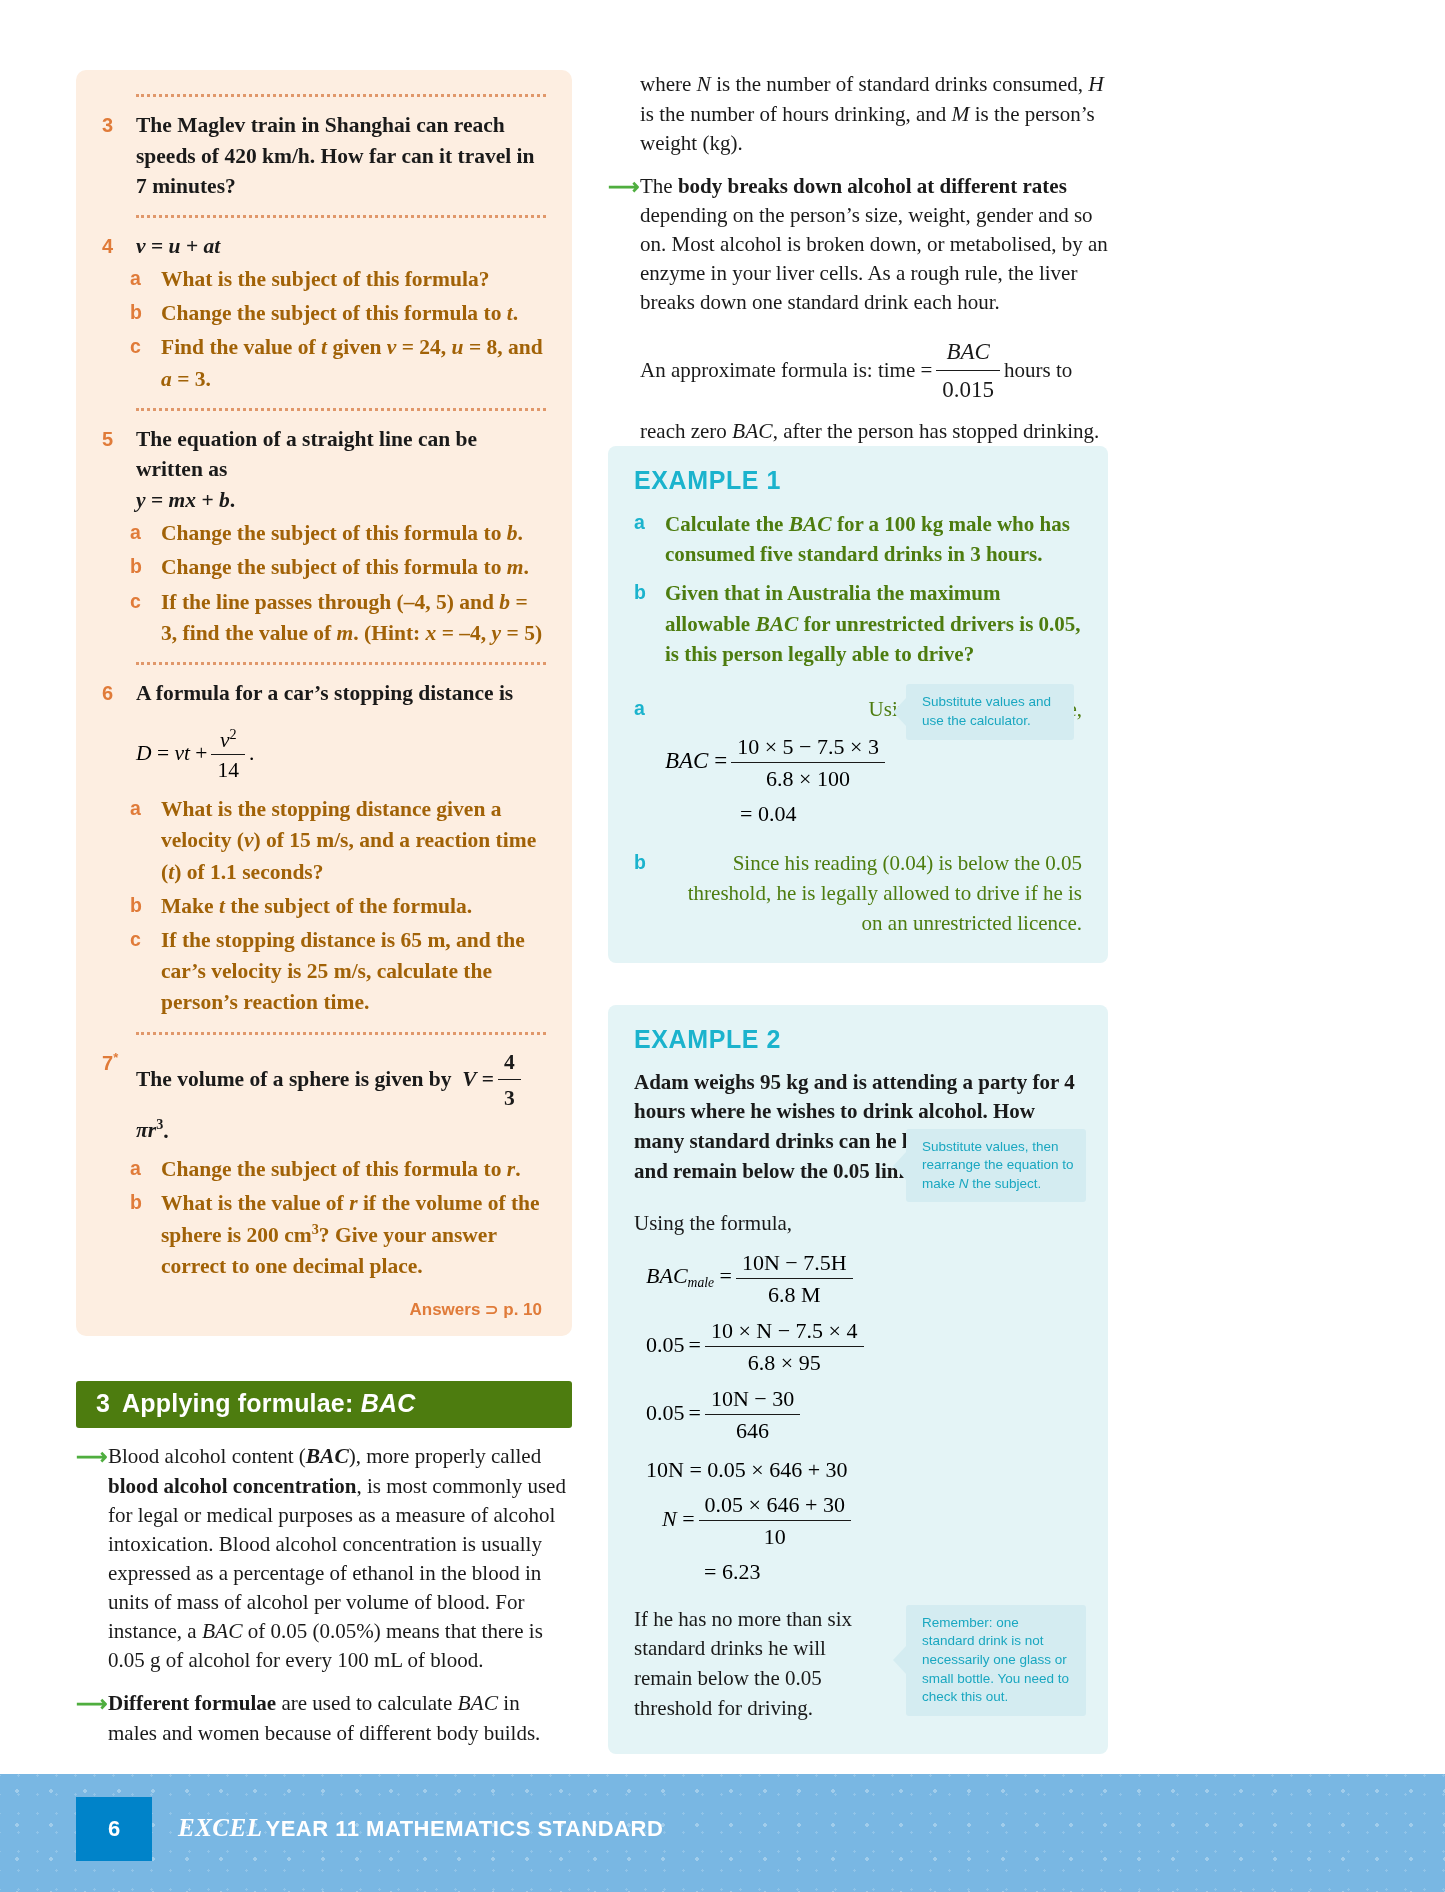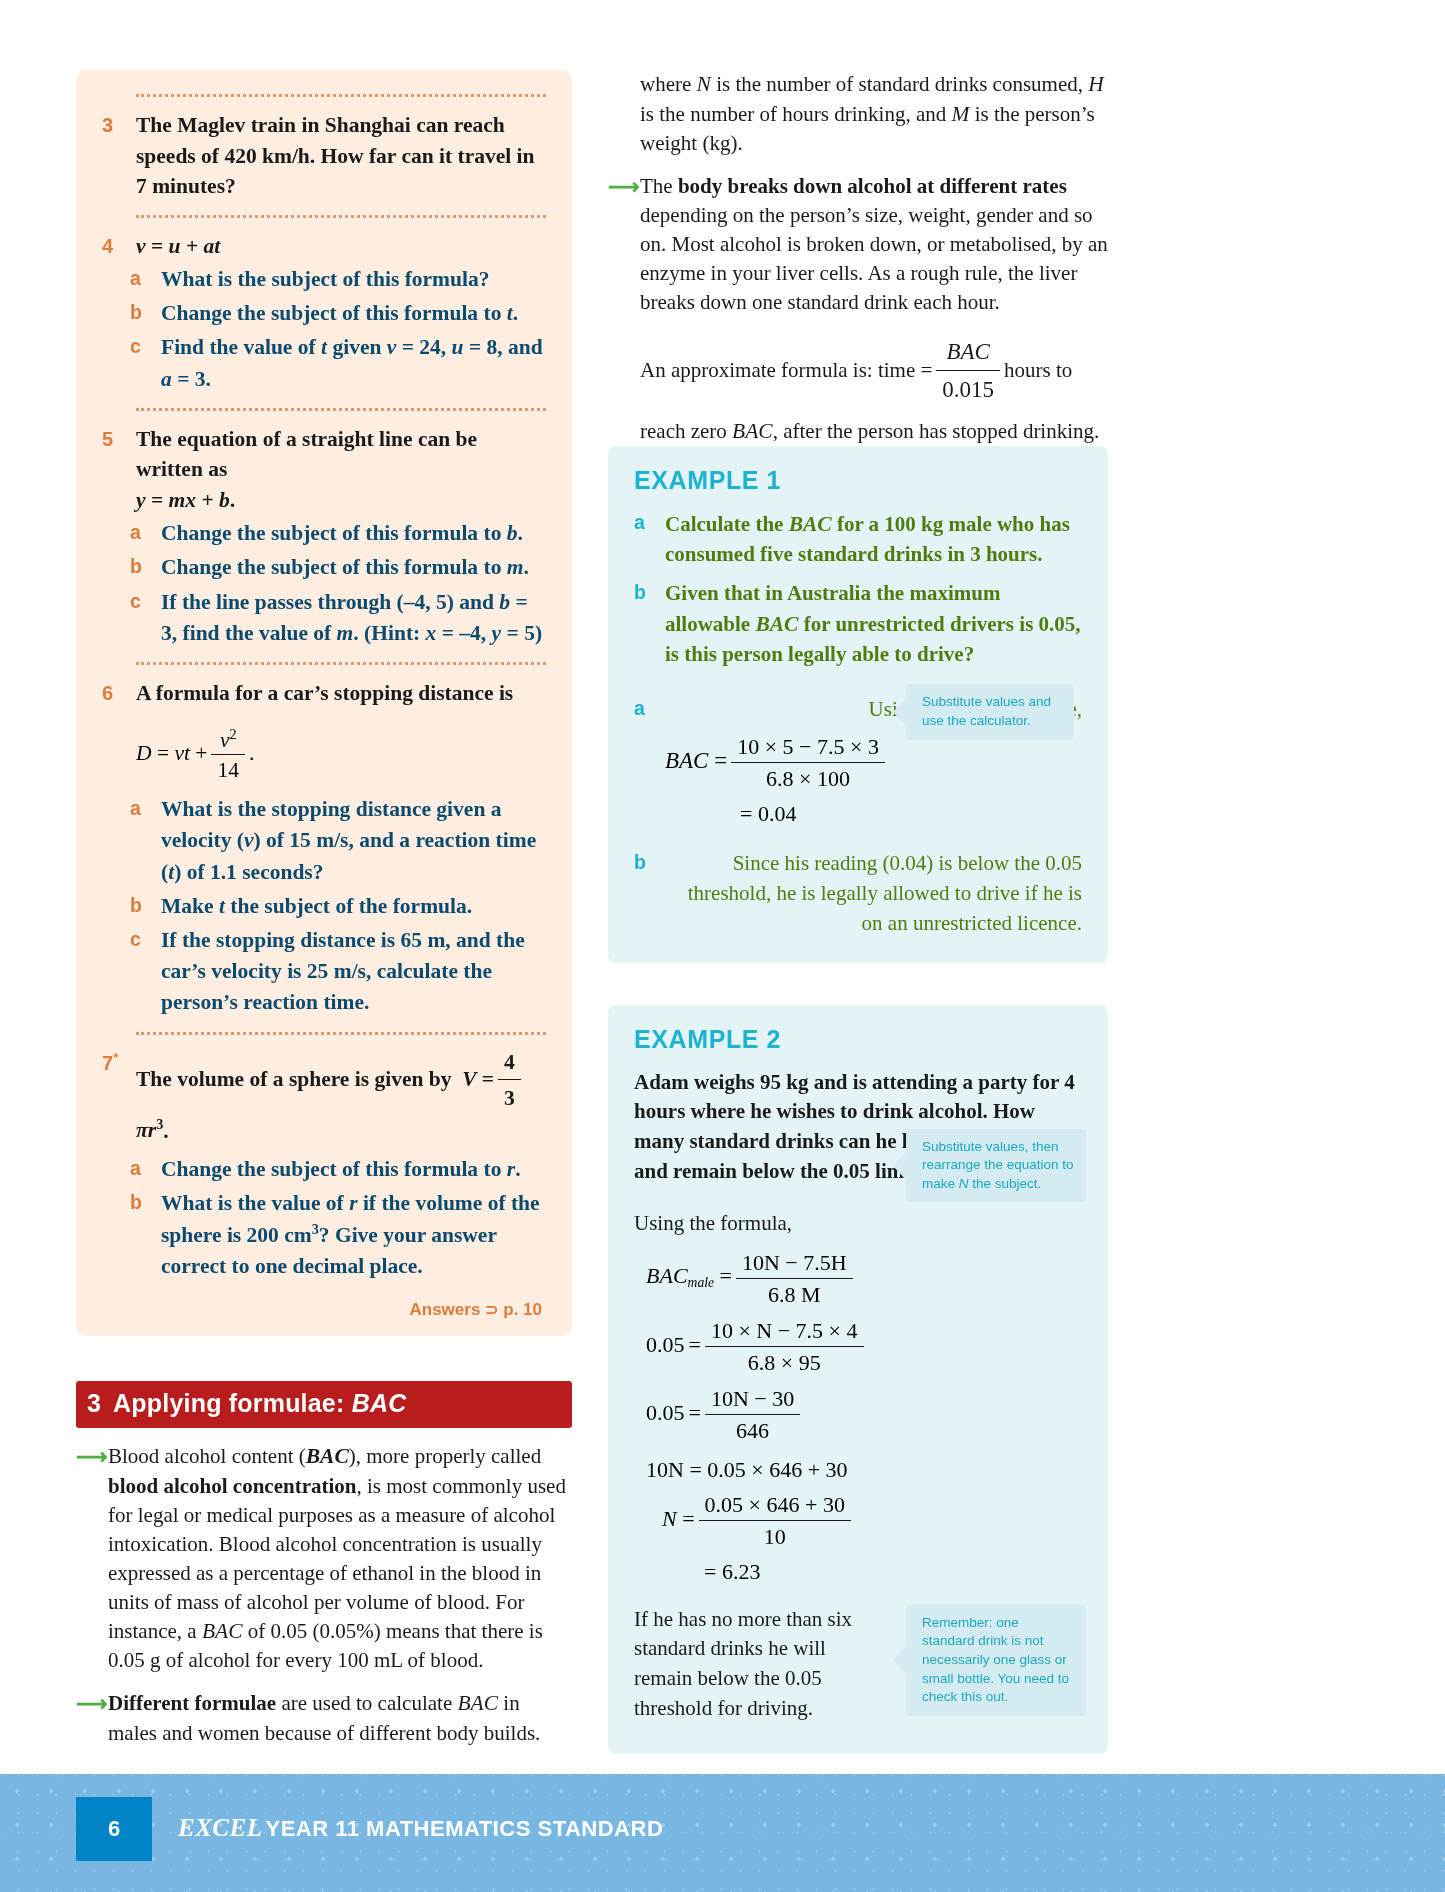--- a/index.html
+++ b/index.html
@@ -40,37 +40,37 @@
   }
   .q-num sup { font-size:13px; }
   .q-body { font-size:21.5px; line-height:1.42; color:#1a1a1a; font-weight:bold; flex:1; }
 
   .sub-row { display:flex; align-items:flex-start; margin-top:3px; }
   .sub-let {
     color:#e07b39; font-weight:bold; font-size:19.5px;
     font-family:"Liberation Sans", sans-serif;
     width:31px; flex:none; margin-left:28px; line-height:1.45;
   }
-  .sub-body { font-size:21.5px; line-height:1.45; color:#0c4a6e; font-weight:bold; flex:1; }
+  .sub-body { font-size:21.5px; line-height:1.45; color:#a16207; font-weight:bold; flex:1; }
 
   .answers-line {
     text-align:right; color:#e07b39; font-weight:bold;
     font-family:"Liberation Sans", sans-serif;
     font-size:17px; margin-top:18px; padding-right:4px;
   }
   .answers-line .arr { font-size:16px; }
 
   
   .section-header {
-    background:#b91c1c;
+    background:#4d7c0f;
     color:#ffffff;
     font-family:"Liberation Sans", sans-serif;
     font-weight:bold;
     font-size:25px;
-    padding:8px 16px 10px 11px;
+    padding:8px 16px 10px 20px;
     border-radius:3px;
     letter-spacing:0.2px;
   }
   .section-header .sec-num { margin-right:12px; }
   .section-header .sec-ital { font-style:italic; }
 
   
   .bullet { display:flex; align-items:flex-start; margin-top:14px; }
   .arrow-green {
     color:#4fae3f; font-size:22px; flex:none; width:32px;

